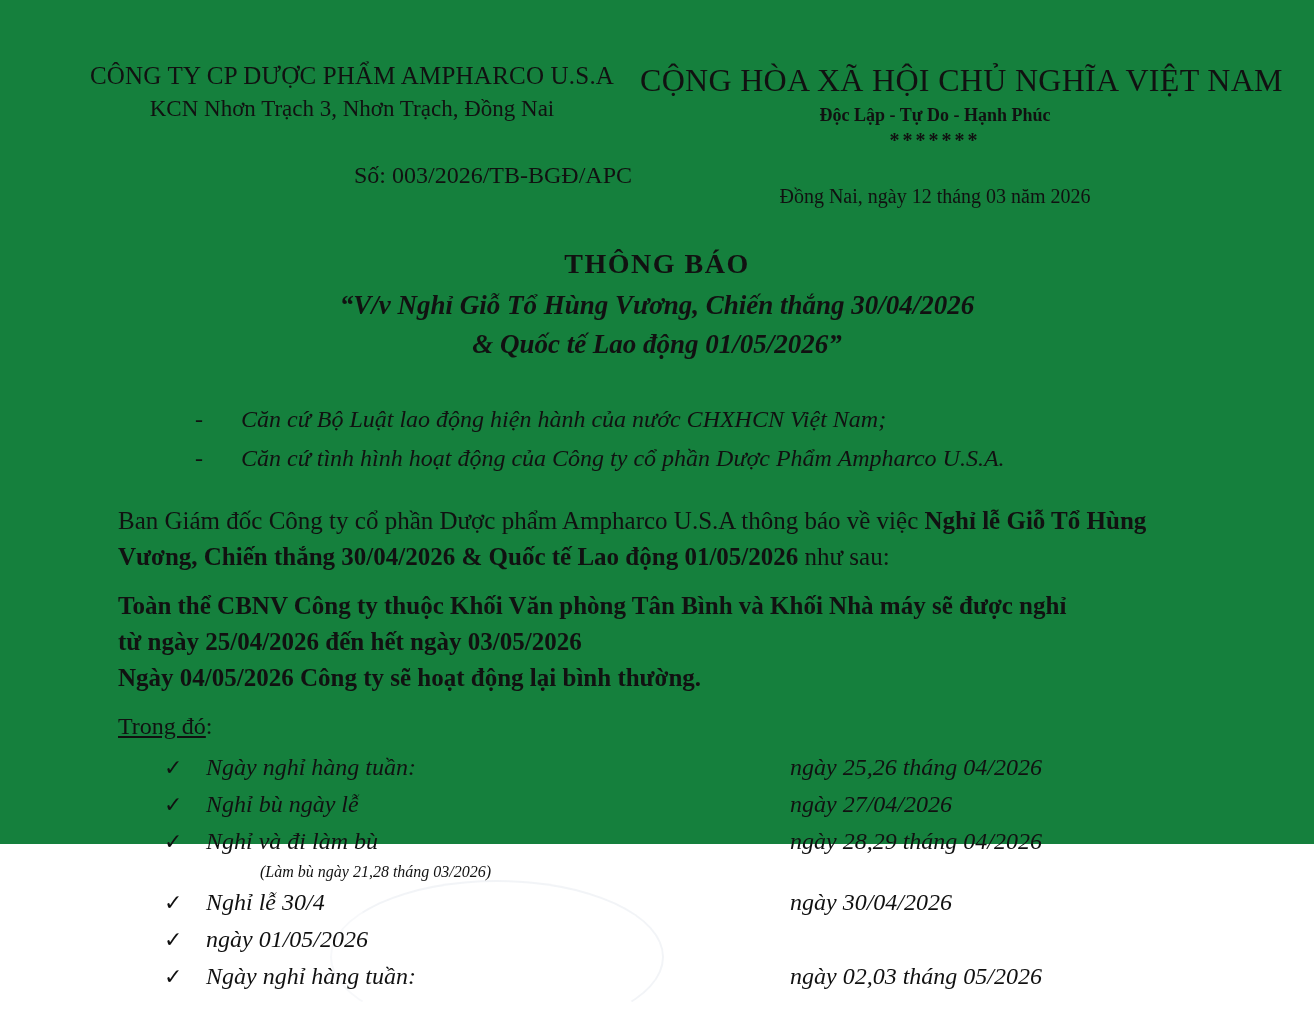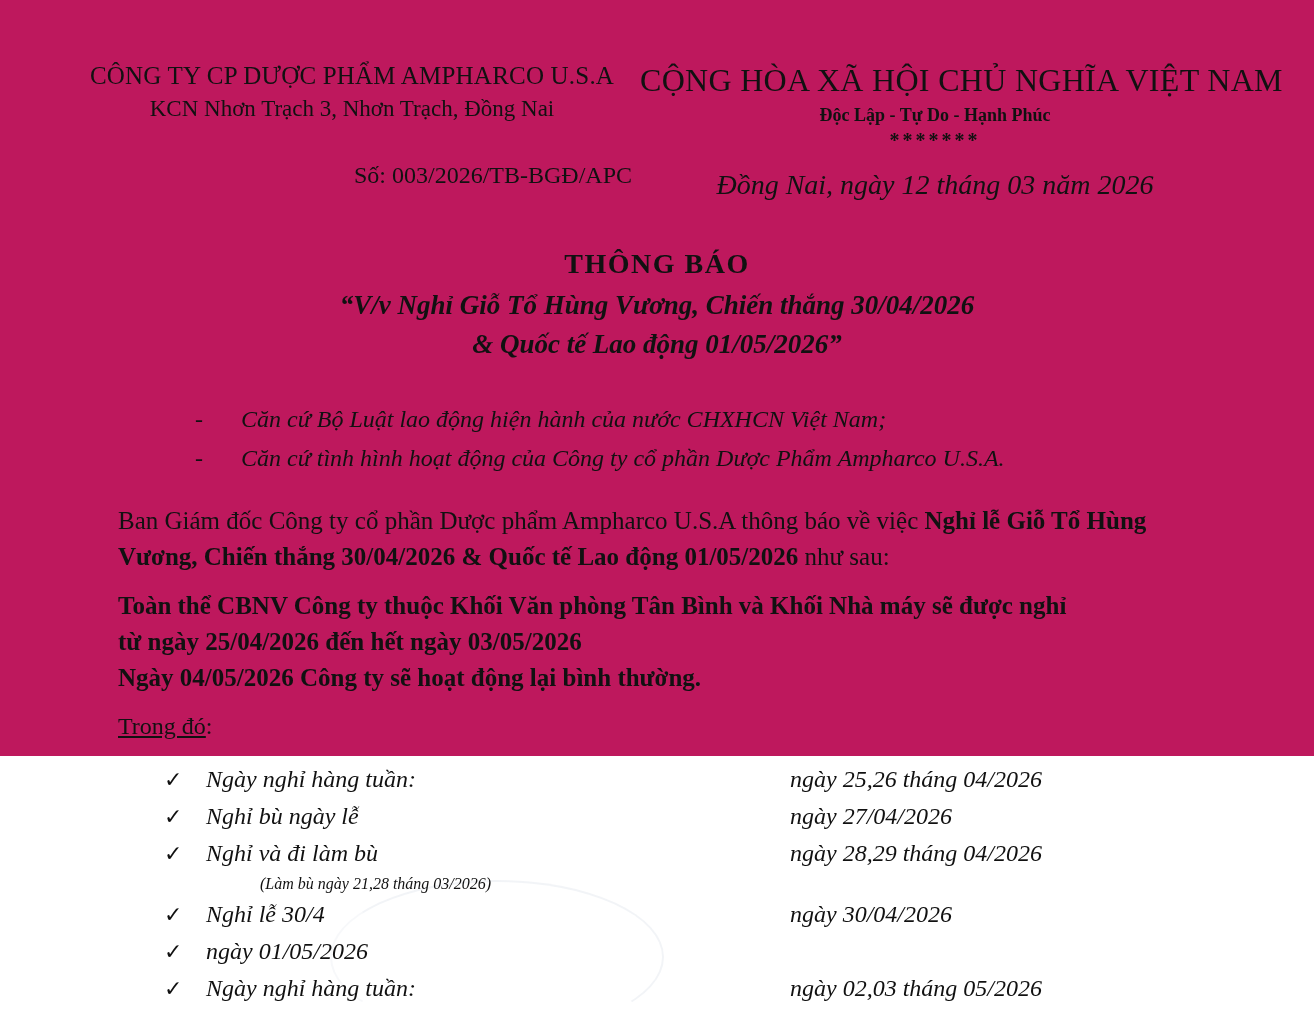--- a/index.html
+++ b/index.html
@@ -14,22 +14,22 @@
     position: relative;
     overflow: hidden;
     font-family: "Liberation Serif", "DejaVu Serif", serif;
     color: #111111;
     -webkit-font-smoothing: antialiased;
   }
 
   .page {
     position: relative;
     width: 1314px;
-    height: 756px;
-    background: #be185d;
+    height: 844px;
+    background: #15803d;
   }
 
   
   .scan-ghost {
     position: absolute;
     left: 330px;
     top: 880px;
     width: 330px;
     height: 150px;
     border-radius: 50%;
@@ -95,23 +95,22 @@
     line-height: 1.25;
   }
   .stars {
     font-size: 20px;
     font-weight: bold;
     letter-spacing: 3px;
     margin-top: 2px;
     line-height: 1.1;
   }
   .place-date {
-    font-size: 28px;
-    font-style: italic;
-    margin-top: 18px;
+    font-size: 20px;
+    margin-top: 34px;
     white-space: nowrap;
   }
 
   
   .title-block {
     position: absolute;
     top: 248px;
     left: 0;
     right: 0;
     text-align: center;
@@ -180,21 +179,21 @@
   
   .detail {
     position: absolute;
     top: 712px;
     left: 118px;
     right: 90px;
   }
   .detail-label {
     font-size: 24px;
     line-height: 1.2;
-    margin-bottom: 20px;
+    margin-bottom: 8px;
   }
   .detail-label u { text-decoration: underline; }
 
   .detail-row {
     display: flex;
     align-items: baseline;
     font-size: 24px;
     font-style: italic;
     line-height: 1.54;
   }

